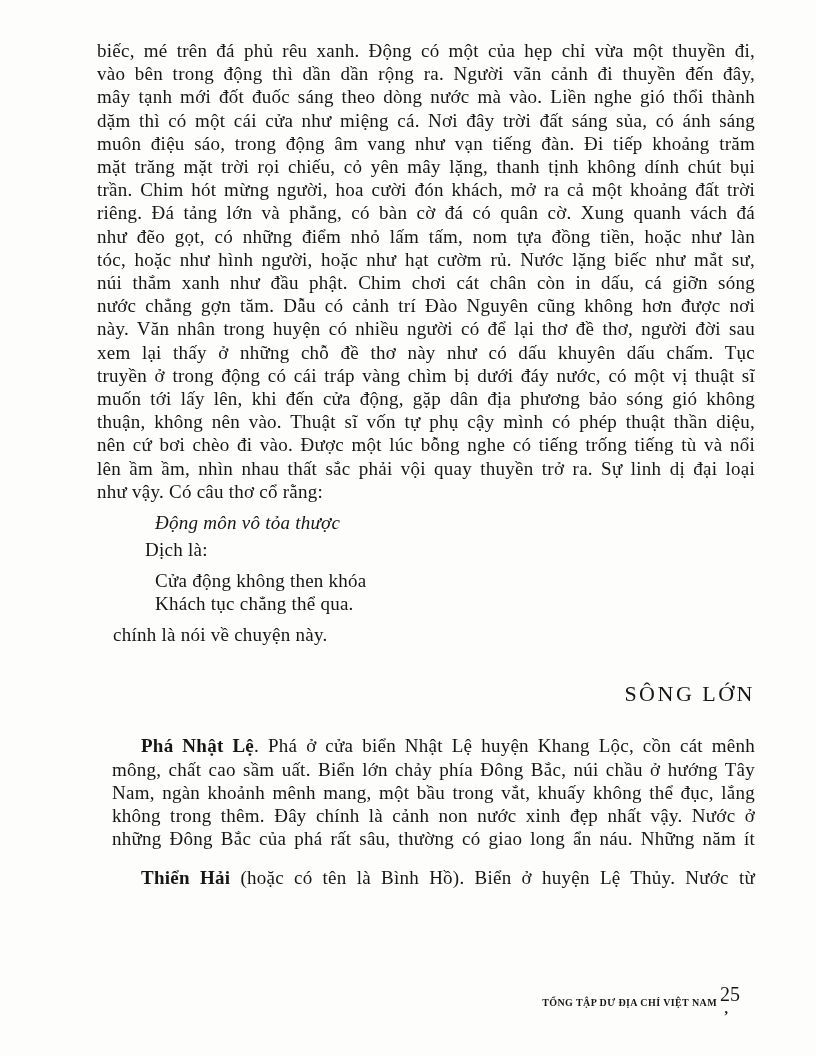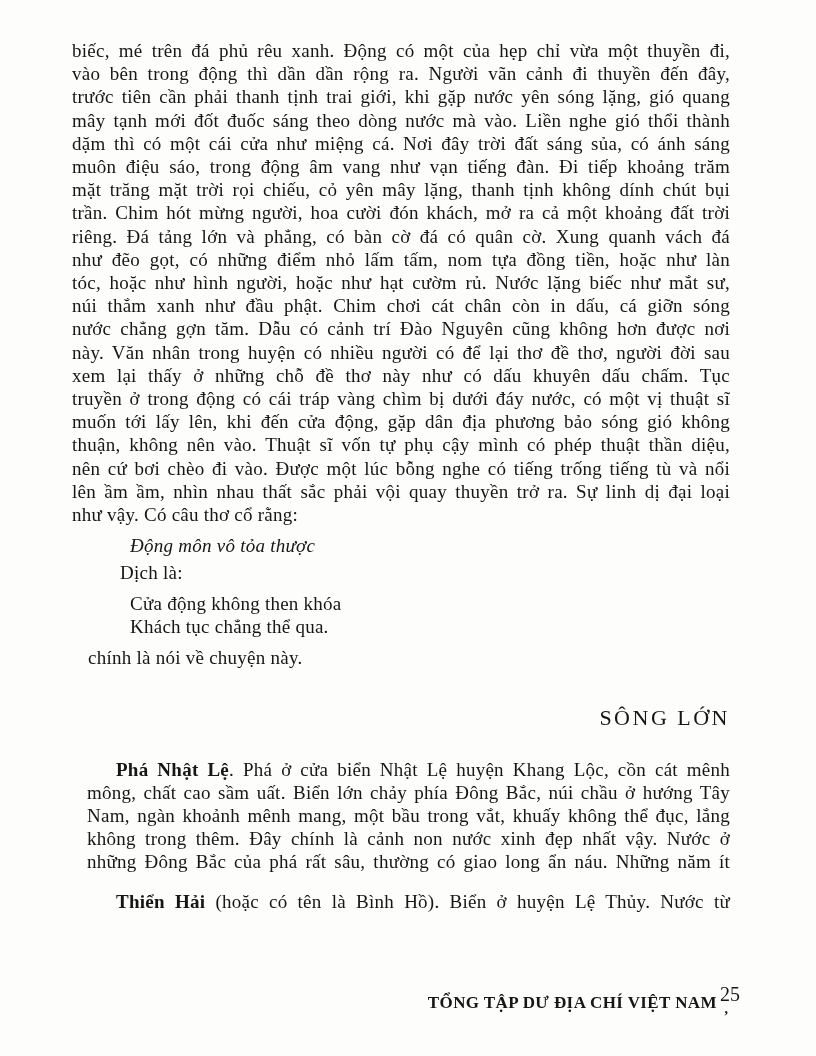--- a/index.html
+++ b/index.html
@@ -2,21 +2,21 @@
 <html><head>
 <meta charset="utf-8">
 <style>
   html,body { margin:0; padding:0; background:#e8e8e8; }
   .page {
     position:relative; width:816px; height:1056px; margin:0 auto;
     background:#fdfdfb; color:#161616; overflow:hidden;
     font-family:"Liberation Serif","DejaVu Serif",serif;
   }
   .textblock {
-    position:absolute; left:72px; top:39px; width:658px;
+    position:absolute; left:97px; top:39px; width:658px;
     font-size:19px; line-height:23.2px; letter-spacing:0.25px;
   }
   .line { white-space:normal; }
   .line.j { text-align:justify; text-align-last:justify; }
   .line.first { text-indent:44px; }
   .lines-wrap { display:block;margin-left:15px; }
   b.lead { font-weight:700; }
   .poem {
     margin:8px 0 0 58px; font-style:italic; line-height:23px;
   }
@@ -24,42 +24,41 @@
   .poem2 { margin:8px 0 8px 58px; line-height:23px; }
   .closing { margin:8px 0 0 16px; }
   .heading {
     margin:34px 0 0 0; text-align:right; font-weight:400;
     font-size:22px; line-height:27px; letter-spacing:2.5px;
   }
   .para2 { margin-top:27px; }
   .para3 { margin-top:16px; }
   .ftitle {
     position:absolute; right:99px; top:996px;
-    font-size:17px; line-height:13px; font-weight:700; letter-spacing:0.4px;
+    font-size:10px; line-height:13px; font-weight:700; letter-spacing:0.4px;
     white-space:nowrap;
   }
   .pagenum {
     position:absolute; right:76px; top:984px;
     font-size:20px; line-height:21px; font-weight:400;
   }
   .stray {
     position:absolute; right:88px; top:1001px;
     font-size:14px; font-weight:700;
   }
 </style>
 </head>
 <body>
 
 <div class="page">
   <div class="textblock">
 
     <div class="para">
         <div class="line j">biếc, mé trên đá phủ rêu xanh. Động có một của hẹp chỉ vừa một thuyền đi,</div>
         <div class="line j">vào bên trong động thì dần dần rộng ra. Người vãn cảnh đi thuyền đến đây,</div>
-        <div class="line j">trước tiên cần phải thanh tịnh trai giới, khi gặp nước yên sóng lặng, gió quang</div>
         <div class="line j">mây tạnh mới đốt đuốc sáng theo dòng nước mà vào. Liền nghe gió thổi thành</div>
         <div class="line j">dặm thì có một cái cửa như miệng cá. Nơi đây trời đất sáng sủa, có ánh sáng</div>
         <div class="line j">muôn điệu sáo, trong động âm vang như vạn tiếng đàn. Đi tiếp khoảng trăm</div>
         <div class="line j">mặt trăng mặt trời rọi chiếu, cỏ yên mây lặng, thanh tịnh không dính chút bụi</div>
         <div class="line j">trần. Chim hót mừng người, hoa cười đón khách, mở ra cả một khoảng đất trời</div>
         <div class="line j">riêng. Đá tảng lớn và phẳng, có bàn cờ đá có quân cờ. Xung quanh vách đá</div>
         <div class="line j">như đẽo gọt, có những điểm nhỏ lấm tấm, nom tựa đồng tiền, hoặc như làn</div>
         <div class="line j">tóc, hoặc như hình người, hoặc như hạt cườm rủ. Nước lặng biếc như mắt sư,</div>
         <div class="line j">núi thắm xanh như đầu phật. Chim chơi cát chân còn in dấu, cá giỡn sóng</div>
         <div class="line j">nước chẳng gợn tăm. Dẫu có cảnh trí Đào Nguyên cũng không hơn được nơi</div>

